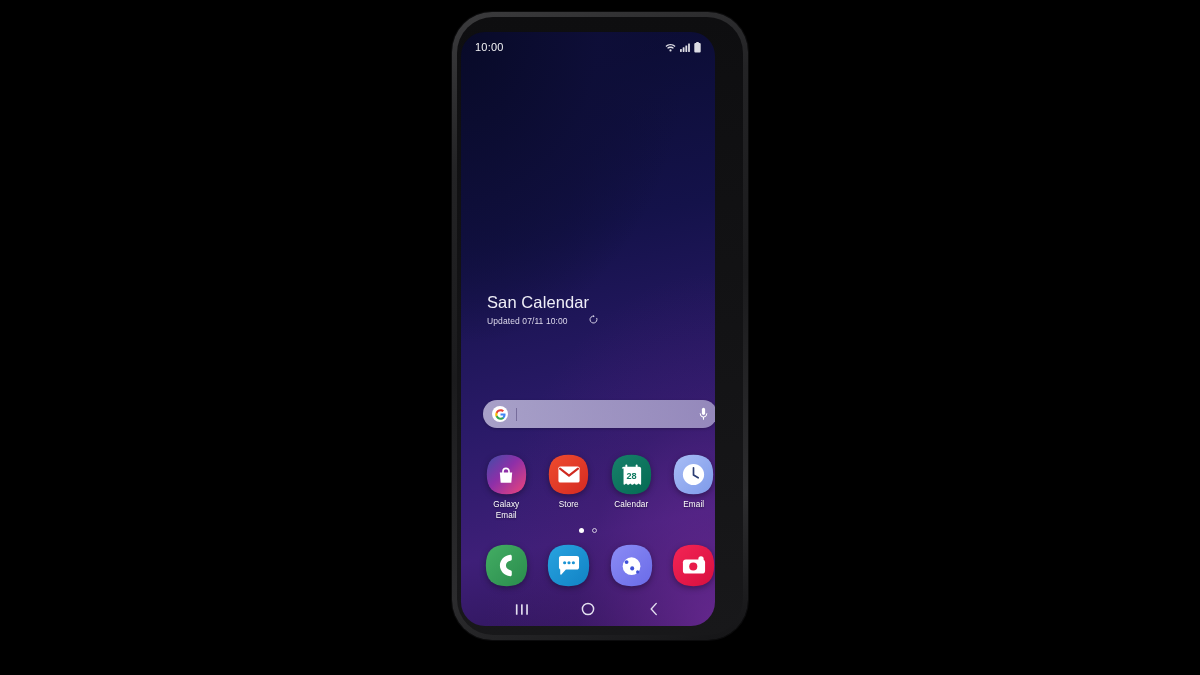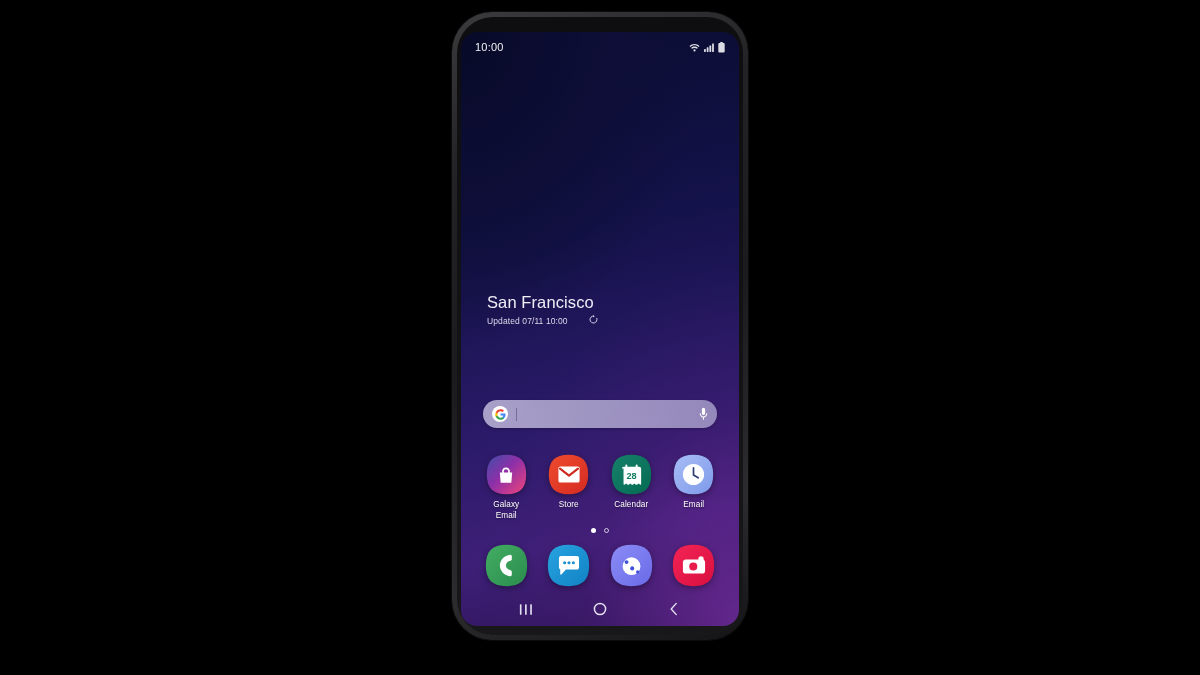--- a/index.html
+++ b/index.html
@@ -17,22 +17,22 @@
     box-shadow:0 0 0 1px #0b0b0c, 0 6px 26px rgba(0,0,0,.9);
     padding:0;
   }
   .phone-inner-ring{
     position:absolute; left:5px; top:5px; right:5px; bottom:5px;
     border-radius:36px;
     background:linear-gradient(180deg,#0e0e10,#18181a);
   }
   
   .screen {
-    position:absolute; left:9px; top:20px; width:278px; height:594px;
-    border-radius:16px; overflow:hidden;
+    position:absolute; left:9px; top:20px; width:254px; height:594px;
+    border-radius:24px; overflow:hidden;
     background:
       radial-gradient(130% 85% at 100% 100%, rgba(120,46,160,.72) 0%, rgba(80,30,120,.28) 42%, rgba(0,0,0,0) 70%),
       radial-gradient(120% 70% at 0% 0%, rgba(8,10,40,1) 0%, rgba(14,14,56,.85) 45%, rgba(0,0,0,0) 75%),
       linear-gradient(168deg,#0a0c30 0%,#14124a 34%,#2a1a68 62%,#3e1f78 82%,#2d1456 100%);
   }
   
   .status-bar{
     position:absolute; left:0; top:0; width:100%; height:30px;
     display:flex; align-items:center; justify-content:space-between;
     padding:0 14px; color:#fff;
@@ -144,21 +144,21 @@
           <span>
             <svg width="7" height="11" viewBox="0 0 7 11">
                 <rect x="2.2" y="0" width="2.6" height="1.1" rx=".3" fill="#dcdce4"></rect>
                 <rect x="0.3" y="1" width="6.4" height="9.6" rx="1.1" fill="#dcdce4"></rect>
               </svg>
           </span>
         </span>
       </div>
 
       <div class="weather">
-        <div class="weather-city">San Francisco</div>
+        <div class="weather-city">San Calendar</div>
         <div class="weather-updated">
           <span>Updated 07/11 10:00</span>
           <span>
             <svg width="9" height="9" viewBox="0 0 10 10">
                 <path d="M5 1.1a3.9 3.9 0 1 0 3.7 2.6" stroke="#ddd9ec" stroke-width="1.05" fill="none" stroke-linecap="round"></path>
                 <path d="M4.6 0.2 L6.4 1.4 L4.5 2.5 Z" fill="#ddd9ec"></path>
               </svg>
           </span>
         </div>
       </div>

